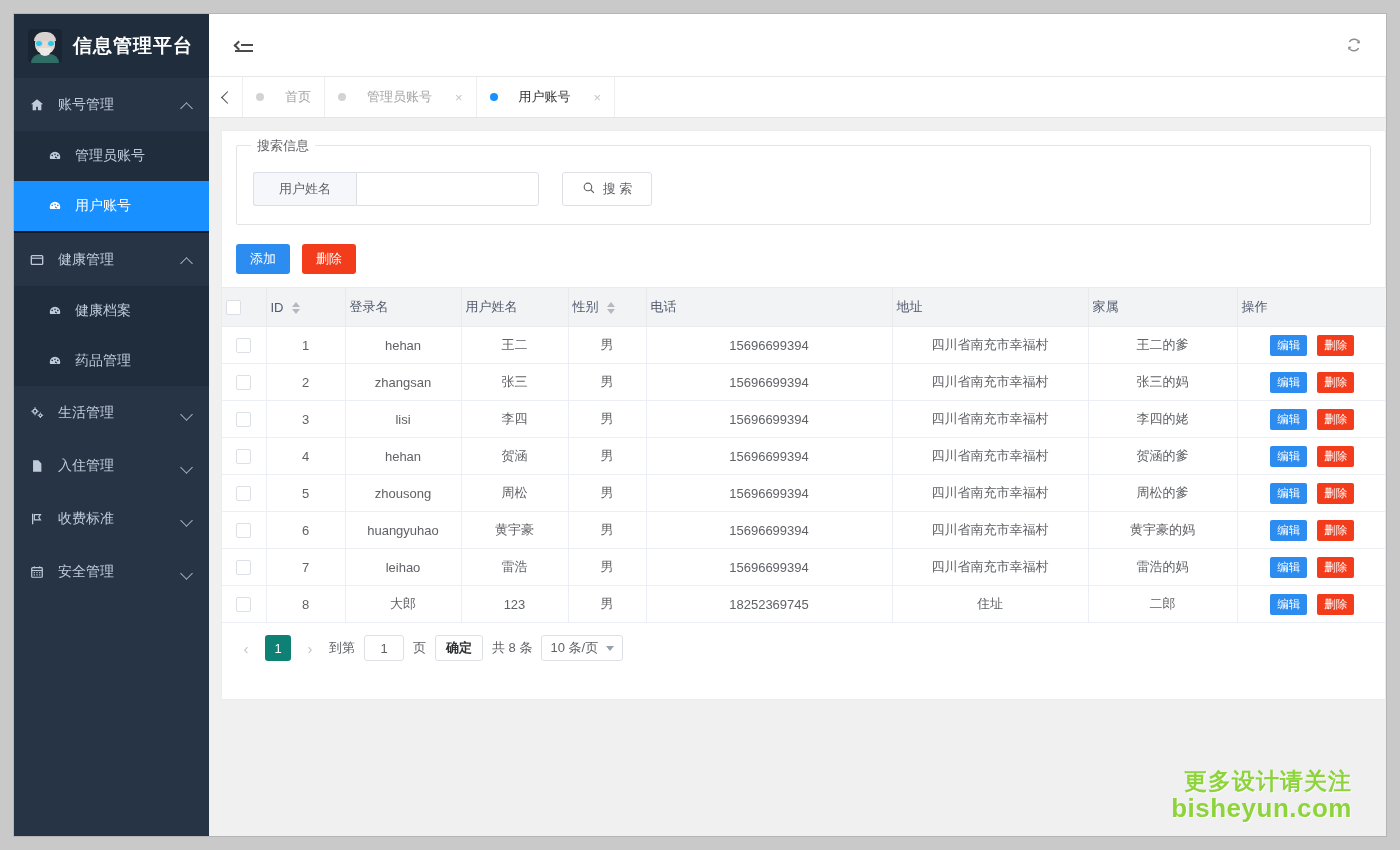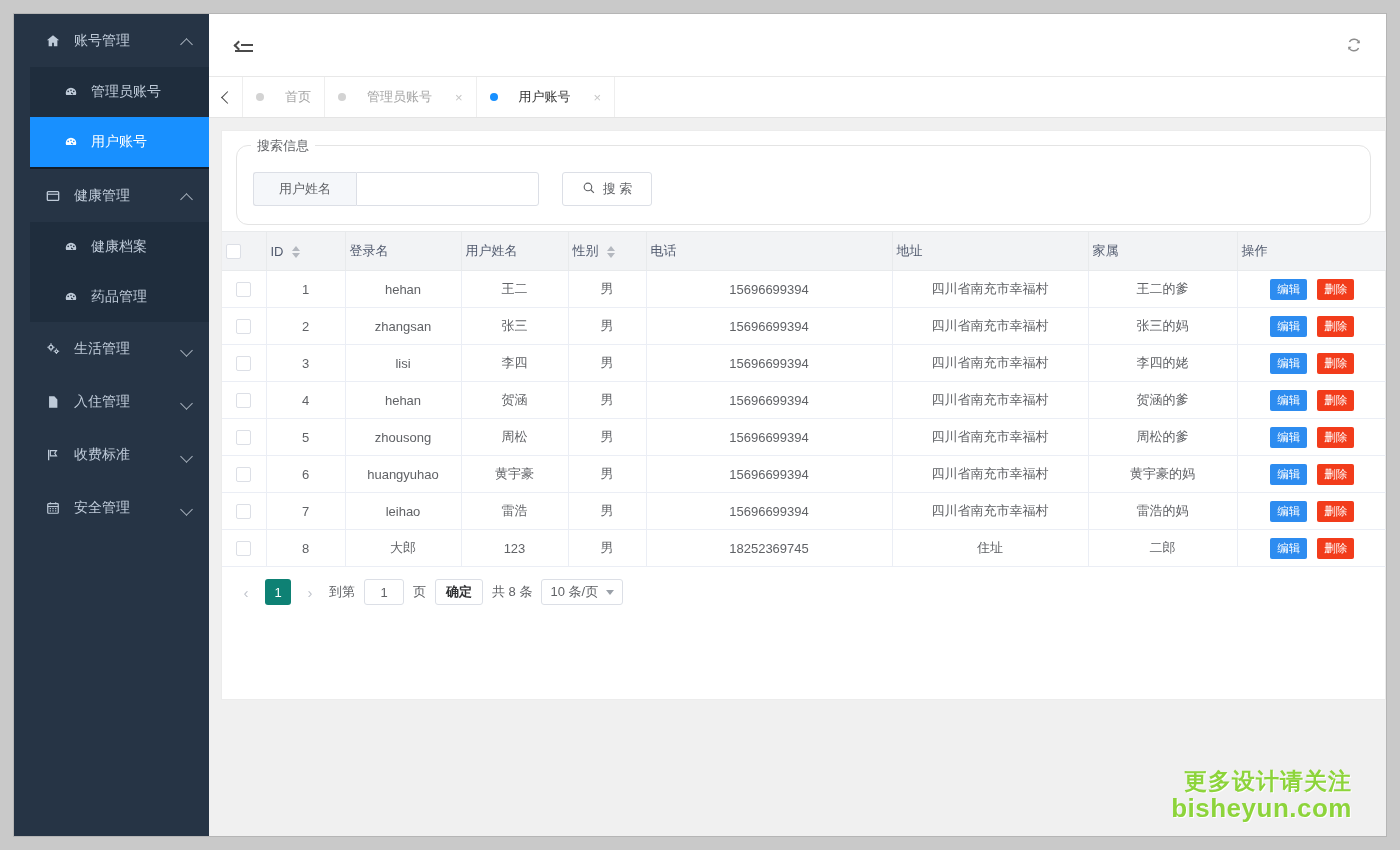--- a/index.html
+++ b/index.html
@@ -82,21 +82,21 @@
     border-radius: 9px 9px 0 0;
     background: #2f6d66;
   }
   .logo-text {
     color: #ffffff;
     font-size: 19px;
     font-weight: bold;
     letter-spacing: 1px;
   }
 
-  .menu { flex: 1 1 auto; overflow: hidden; padding-left: 16px; }
+  .menu { flex: 1 1 auto; overflow: hidden; }
 
   .menu-group-title {
     height: 53px;
     display: flex;
     align-items: center;
     padding: 0 16px 0 16px;
     color: #bfcbd9;
     font-size: 14px;
     cursor: pointer;
     background: #263445;
@@ -227,21 +227,21 @@
     background: #ffffff;
     width: 1165px;
     min-height: 570px;
     border: 1px solid #ececec;
   }
 
   
   .search-wrap { padding: 14px 14px 0 14px; }
   .fieldset {
     border: 1px solid #e4e4e4;
-    border-radius: 12px;
+    border-radius: 2px;
     padding: 0 16px 18px 16px;
     position: relative;
     margin-bottom: 6px;
   }
   .legend {
     position: absolute;
     top: -9px; left: 14px;
     background: #ffffff;
     padding: 0 6px;
     font-size: 13px;
@@ -466,20 +466,33 @@
     letter-spacing: 0.5px;
     text-shadow: 1px 1px 0 #ffffff;
   }
 </style>
 </head>
 <body>
 
 <div class="app">
 
   <aside class="sidebar">
+    <div class="logo-row">
+      <div class="avatar">
+        <div class="body"></div>
+        <div class="head"></div>
+        <div class="hair"></div>
+        <div class="beard"></div>
+        <div class="glasses">
+            <span class="lens l"></span>
+            <span class="lens r"></span>
+          </div>
+      </div>
+      <div class="logo-text">信息管理平台</div>
+    </div>
 
     <nav class="menu">
 
       <div class="menu-group-title">
         <span class="gi">
           <svg width="14" height="14" viewBox="0 0 16 16">
               <path fill="#bfcbd9" d="M8 1.5 1 7h2v7h4v-4h2v4h4V7h2z"></path>
             </svg>
         </span>
         <span class="gl">账号管理</span>
@@ -638,20 +651,24 @@
                     <circle cx="6.8" cy="6.8" r="4.3" fill="none" stroke="#606266" stroke-width="1.3"></circle>
                     <line x1="10" y1="10" x2="13.6" y2="13.6" stroke="#606266" stroke-width="1.3"></line>
                   </svg>
                 </span>
                 <span>搜 索</span>
               </button>
             </div>
           </div>
         </div>
 
+        <div class="actions">
+          <button class="btn btn-primary">添加</button>
+          <button class="btn btn-danger">删除</button>
+        </div>
 
         <table class="data">
           <colgroup>
             <col class="c-chk">
               <col class="c-id">
               <col class="c-login">
               <col class="c-name">
             <col class="c-sex">
               <col class="c-phone">
               <col class="c-addr">

